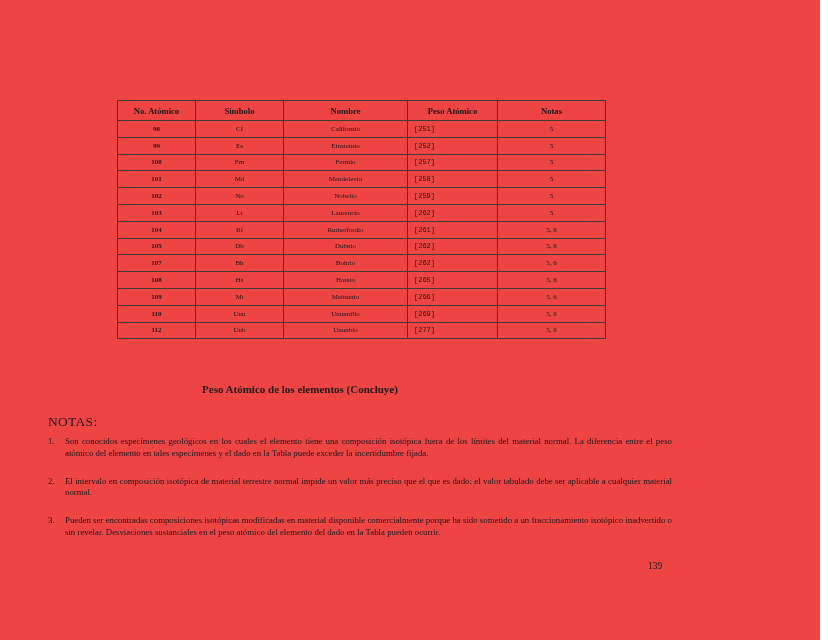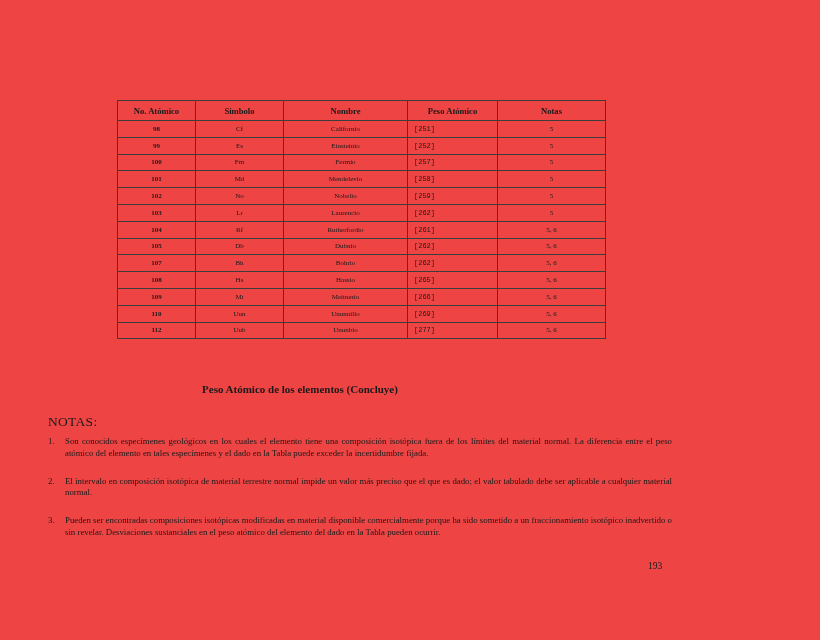--- a/index.html
+++ b/index.html
@@ -220,15 +220,15 @@
       <div class="note">
         <span class="note-num">2.</span>
         <div class="note-text">El intervalo en composición isotópica de material terrestre normal impide un valor más preciso que el que es dado; el valor tabulado debe ser aplicable a cualquier material normal.</div>
       </div>
       <div class="note">
         <span class="note-num">3.</span>
         <div class="note-text">Pueden ser encontradas composiciones isotópicas modificadas en material disponible comercialmente porque ha sido sometido a un fraccionamiento isotópico inadvertido o sin revelar. Desviaciones sustanciales en el peso atómico del elemento del dado en la Tabla pueden ocurrir.</div>
       </div>
     </div>
 
-  <div class="page-number">193</div>
+  <div class="page-number">139</div>
 
 </div>
 
 </body></html>

